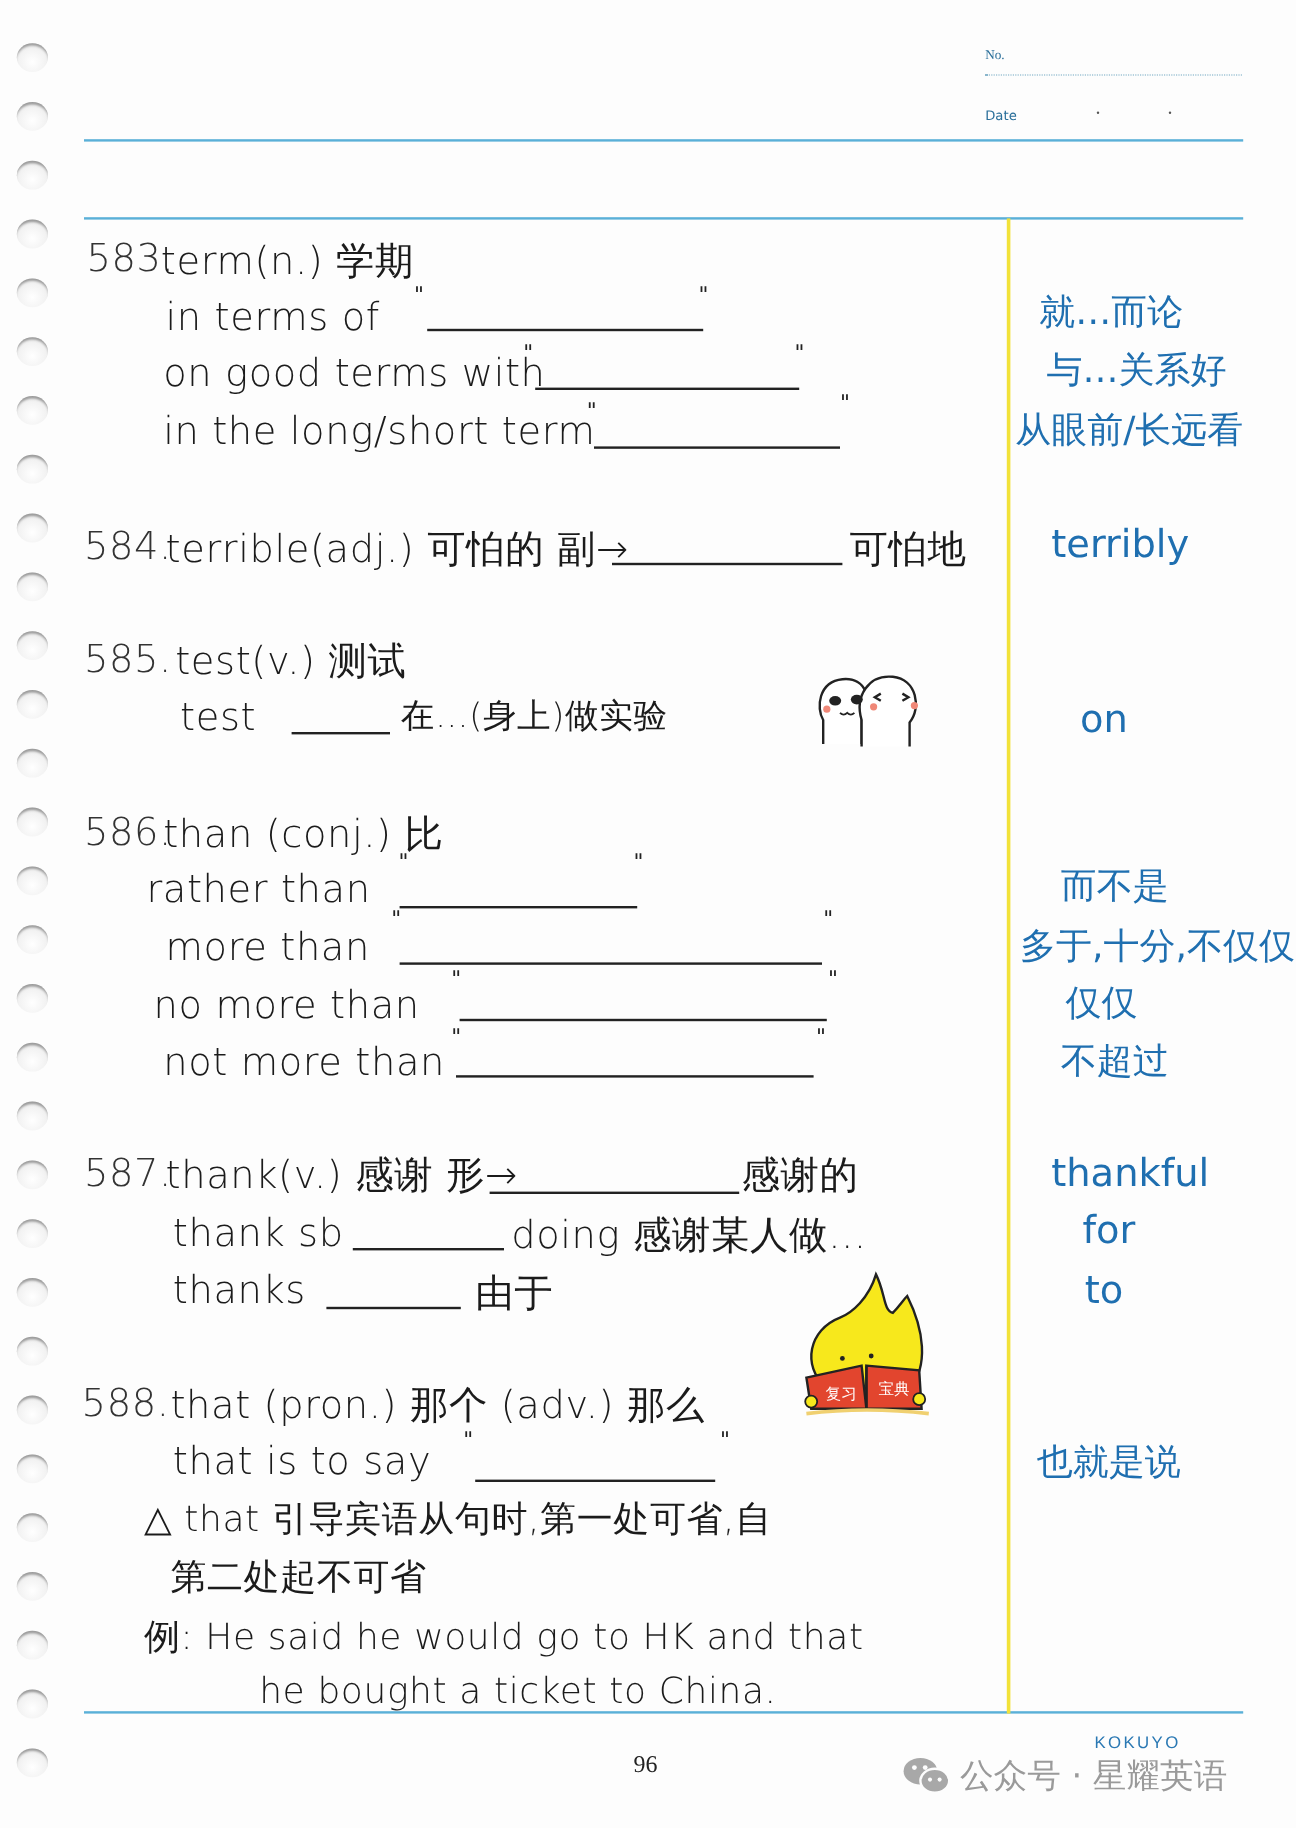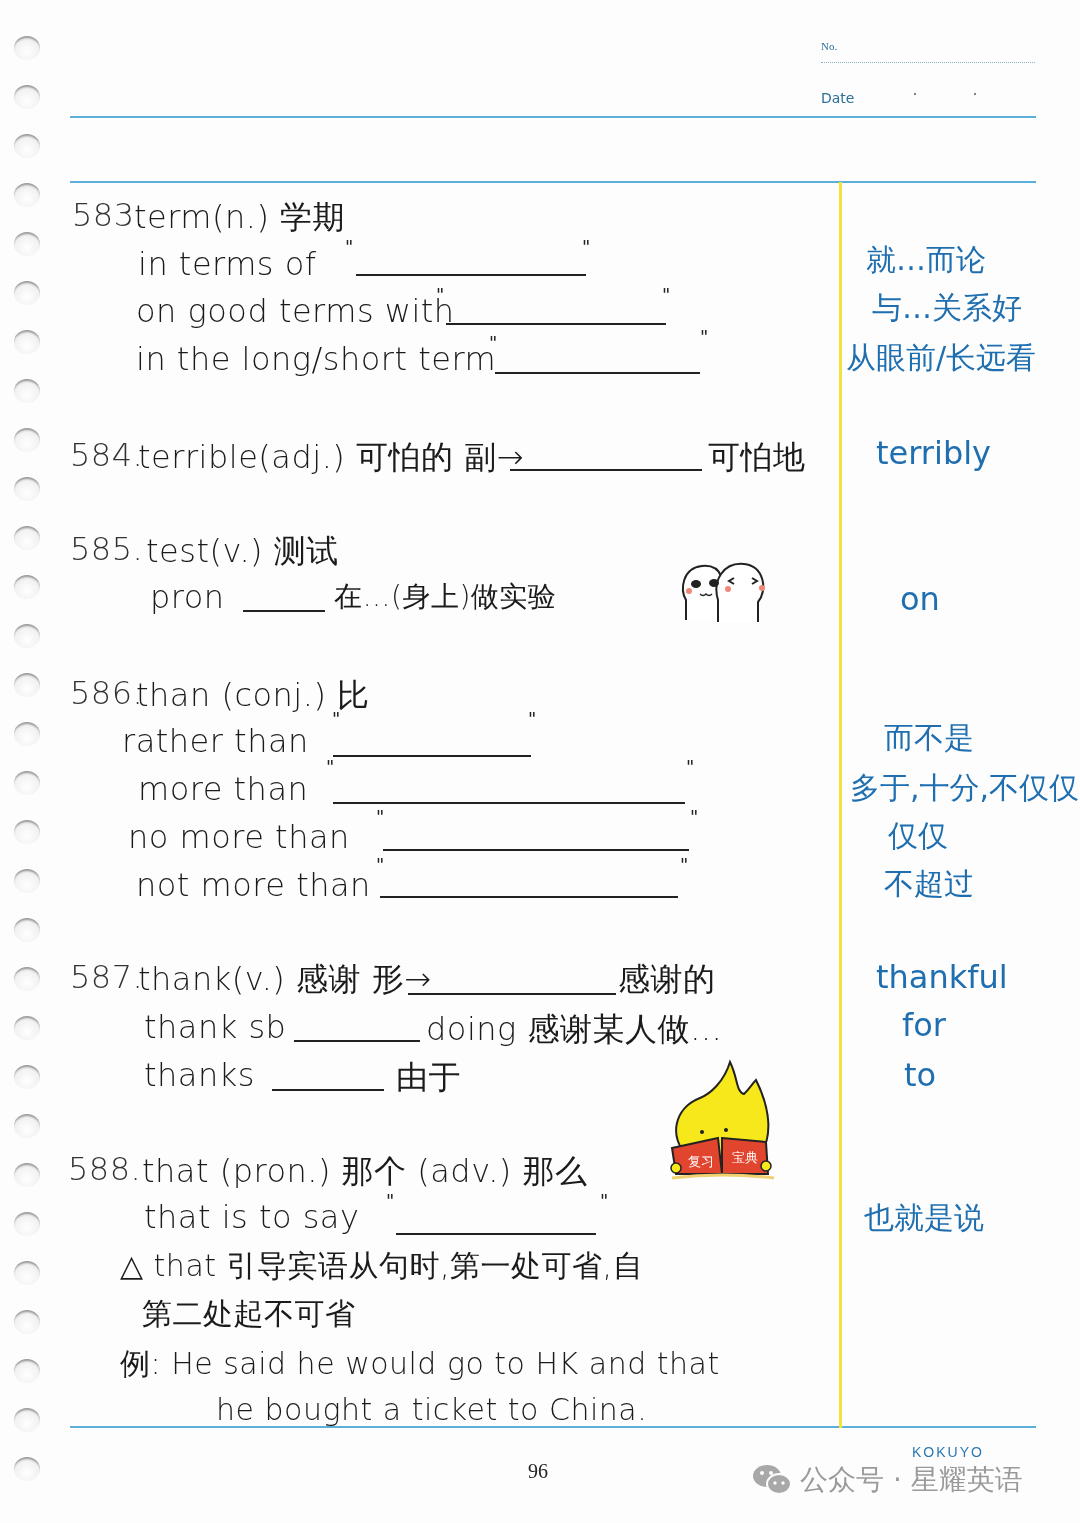--- a/index.html
+++ b/index.html
@@ -4,21 +4,21 @@
 <style>
   html, body { margin:0; padding:0; }
   body { width:1080px; height:1523px; background:#fdfdfd; position:relative; overflow:hidden;
          font-family:"DejaVu Sans", sans-serif; color:#1a1a1a; }
   .ring { position:absolute; left:14px; width:26px; height:24px; border-radius:50%;
           background:radial-gradient(circle at 50% 65%, #ffffff 0%, #f1f1f1 60%, #cfcfcf 100%);
           box-shadow: inset 0 3px 2px -1px #9a9a9a; }
   .hline { position:absolute; left:70px; width:966px; height:2px; background:#5ab0d8; }
   .hdr-no { position:absolute; left:821px; top:40px; font-size:11px; color:#2a6f9a;font-family:Liberation Serif, serif; }
   .hdr-dots { position:absolute; left:821px; top:62px; width:214px; border-top:1px dotted #8ab6cc; }
-  .hdr-date { position:absolute; left:821px; top:90px; font-size:14px; color:#2a6f9a; }
+  .hdr-date { position:absolute; left:821px; top:90px; font-size:11px; color:#2a6f9a; }
   .hdr-dot { position:absolute; top:93px; width:2px; height:2px; background:#555; border-radius:50%; }
   .vline { position:absolute; left:839px; top:182px; width:3px; height:1246px; background:#f2e23a; }
   .t { position:absolute; white-space:nowrap; font-size:32px; letter-spacing:0.5px;
        font-family:"DejaVu Sans", sans-serif; font-weight:300; color:#1b1b1b; }
   .num { color:#333; }
   .blank { position:absolute; height:2px; background:#222; }
   .q { position:absolute; font-size:18px; color:#222; }
   .ans { position:absolute; white-space:nowrap; font-size:32px; color:#1f6fb0; }
   .page-num { position:absolute; left:528px; top:1460px; font-size:20px; font-family:"Liberation Serif", serif; color:#222; }
   .brand { position:absolute; left:912px; top:1444px; font-size:14px; letter-spacing:2px; color:#2a78b3; font-family:"Liberation Sans", sans-serif; }
@@ -100,21 +100,21 @@
   <span class="t num" style="left:70px;top:436px">584.</span>
   <span class="t" style="left:138px;top:436px">terrible(adj.) 可怕的 副→</span>
   <div class="blank" style="left:510px;top:469px;width:192px"></div>
   <span class="t" style="left:708px;top:436px">可怕地</span>
   <span class="ans" style="left:876px;top:434px">terribly</span>
 </div>
 
 <div>
   <span class="t num" style="left:70px;top:530px">585.</span>
   <span class="t" style="left:146px;top:530px">test(v.) 测试</span>
-  <span class="t" style="left:150px;top:578px">pron</span>
+  <span class="t" style="left:150px;top:578px">test</span>
   <div class="blank" style="left:243px;top:610px;width:82px"></div>
   <span class="t" style="left:334px;top:578px;font-size:28px">在…(身上)做实验</span>
   <span class="ans" style="left:900px;top:580px">on</span>
 
   <svg class="sticker" style="left:678px;top:560px" width="96" height="70" viewBox="0 0 96 70">
     <path d="M8 60 L8 40 C2 30 4 8 24 6 C44 4 50 24 40 40 L40 60" fill="#fff" stroke="#222" stroke-width="2"></path>
     <path d="M40 62 L40 40 C34 20 46 2 66 4 C86 6 90 30 80 42 L80 62" fill="#fff" stroke="#222" stroke-width="2"></path>
     <ellipse cx="18" cy="24" rx="5" ry="4" fill="#222"></ellipse>
     <ellipse cx="36" cy="23" rx="5" ry="4" fill="#222"></ellipse>
     <circle cx="11" cy="31" r="3" fill="#f08878"></circle>

